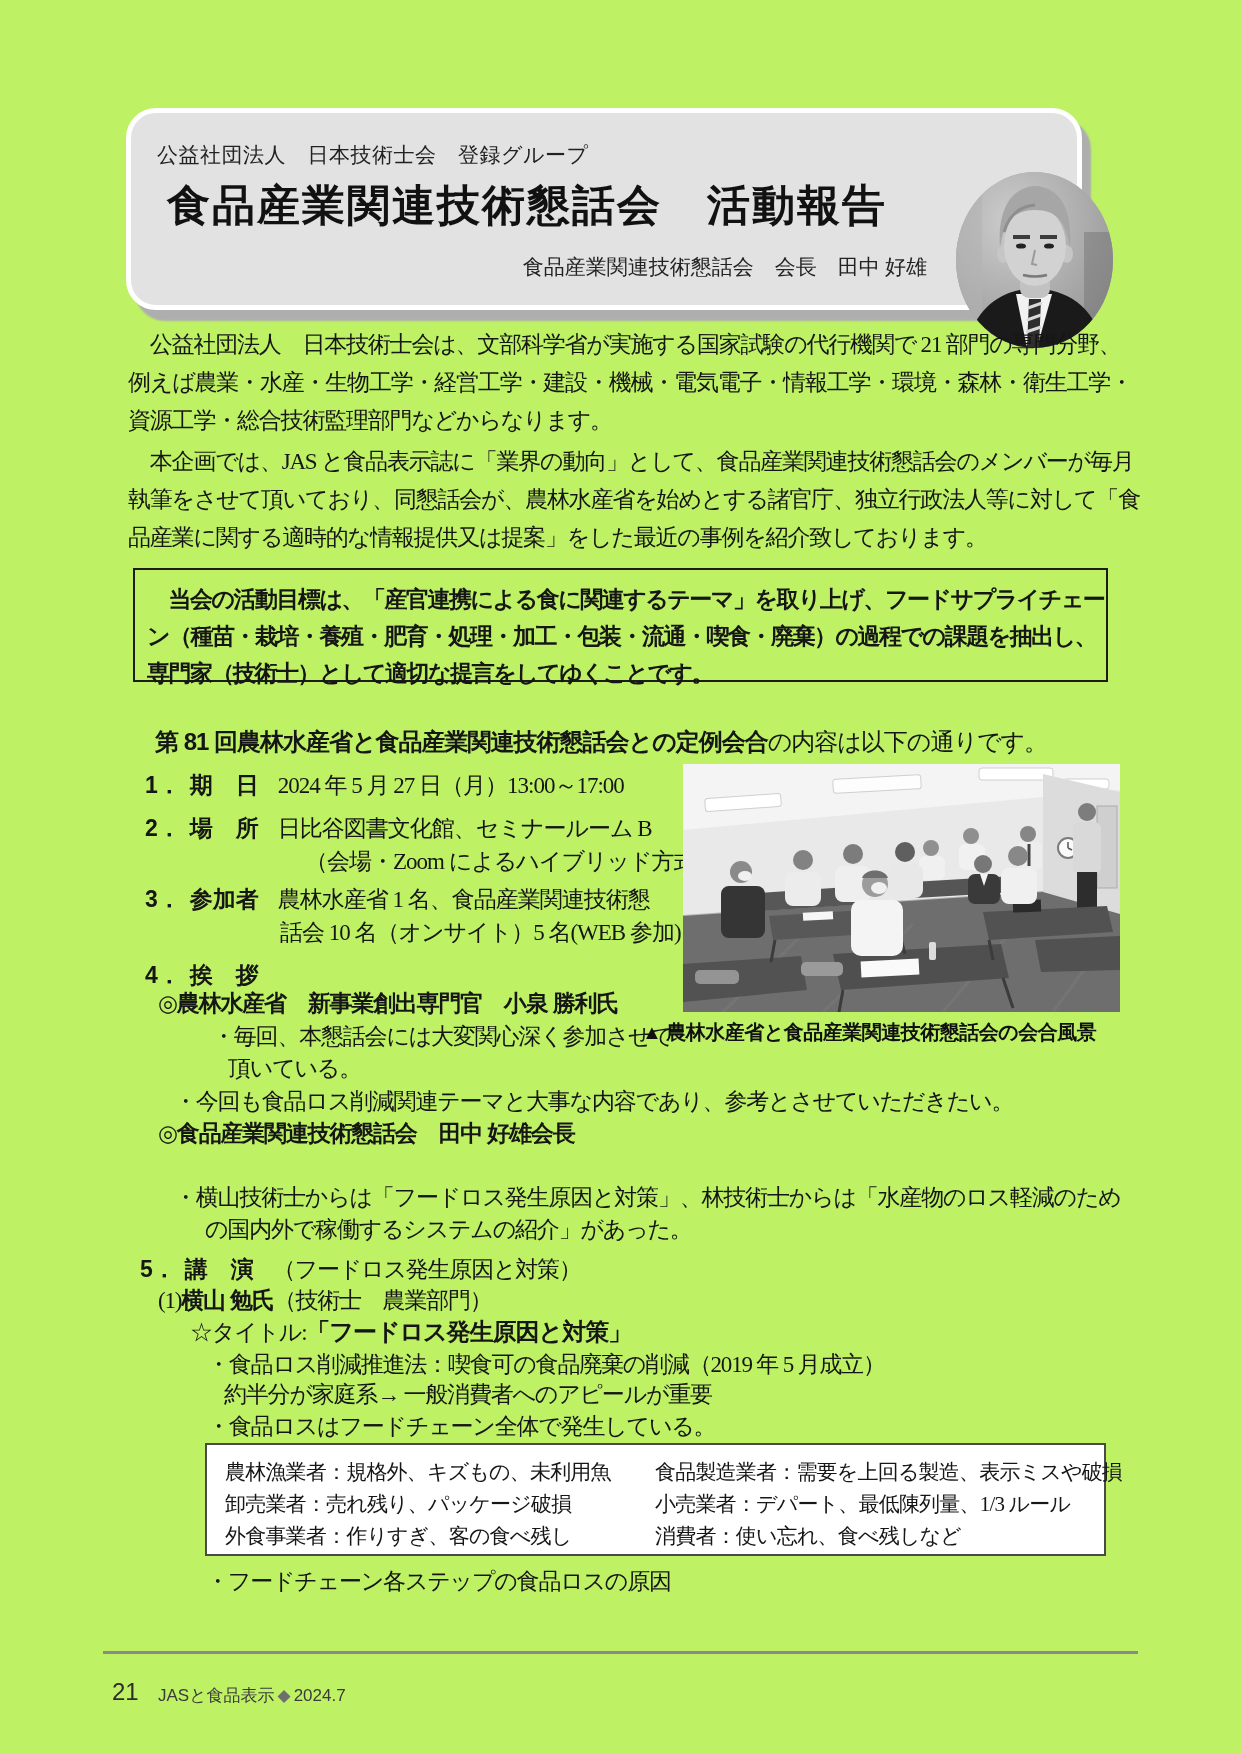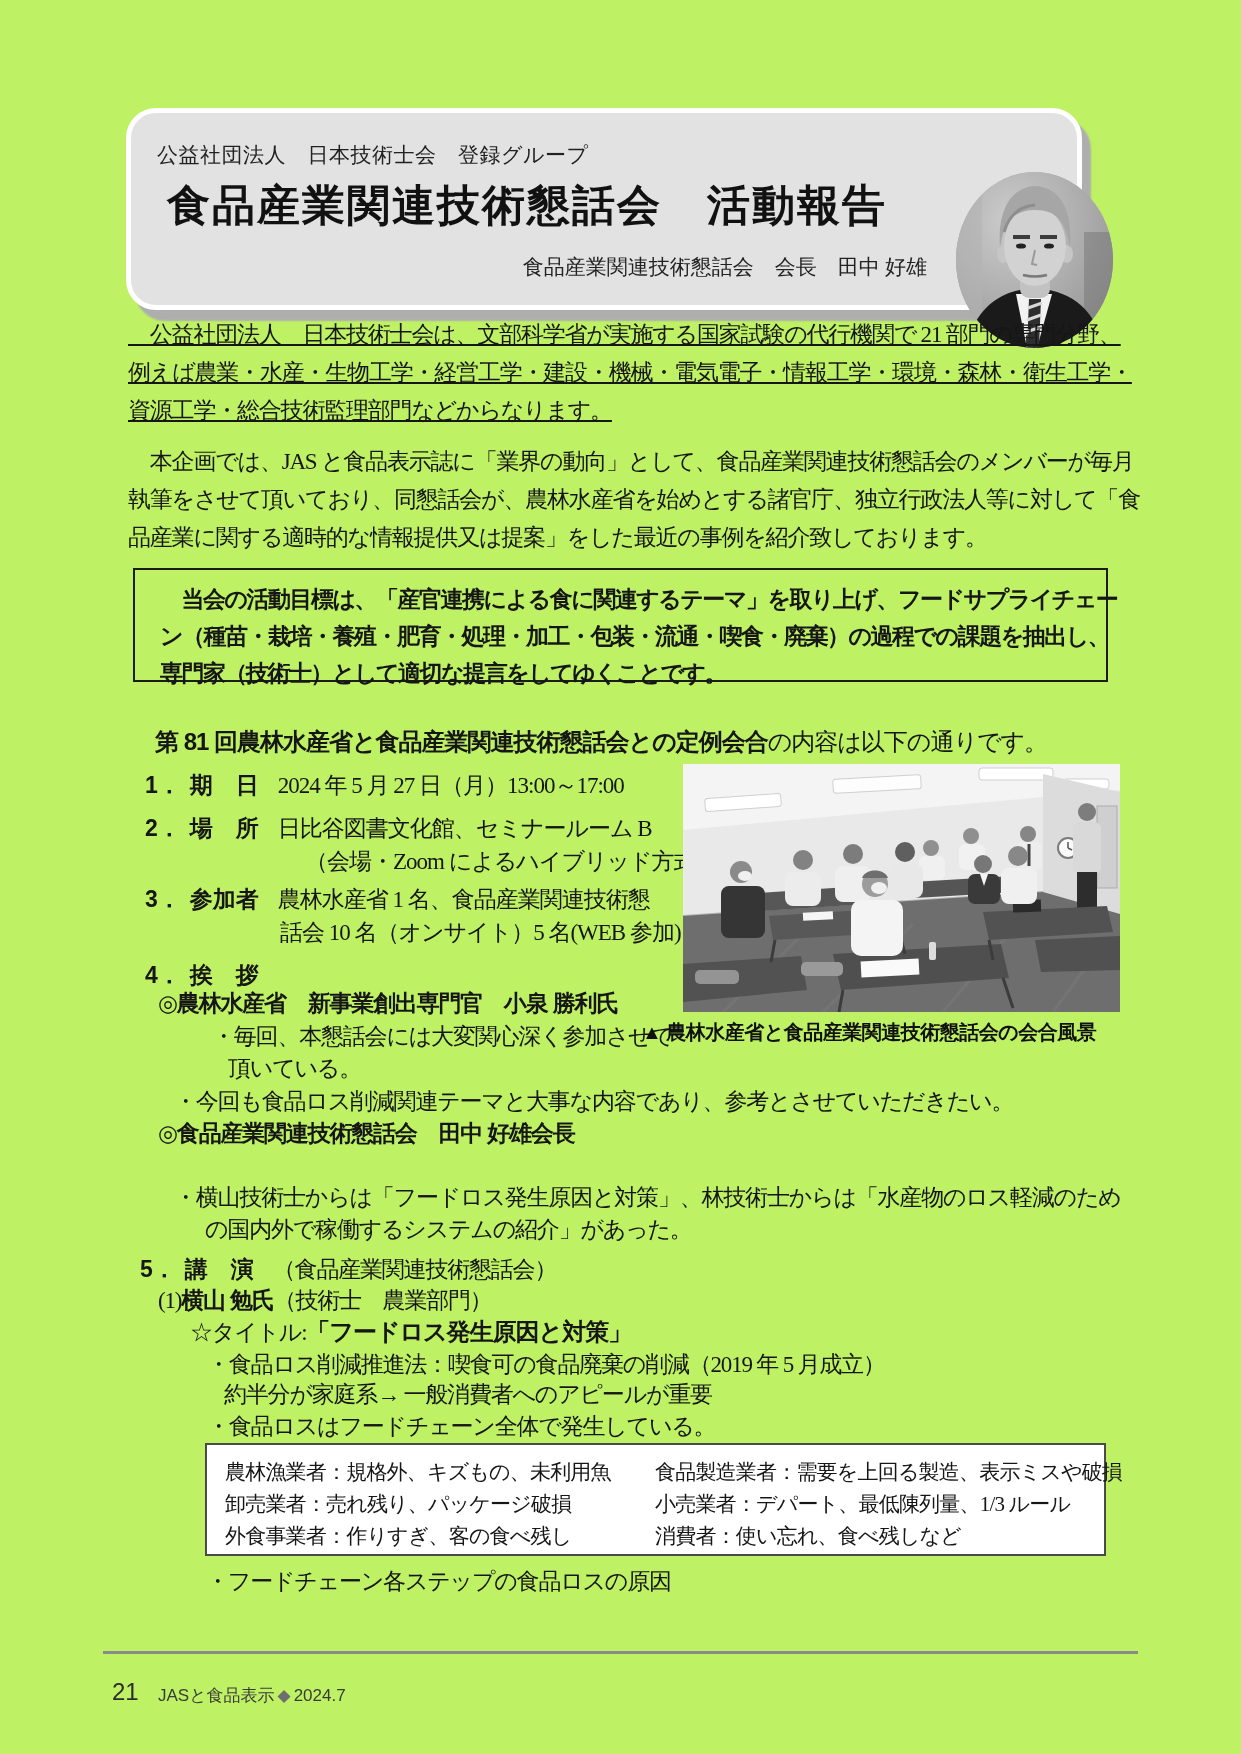--- a/index.html
+++ b/index.html
@@ -30,21 +30,21 @@
   .portrait svg { display:block; width:100%; height:100%; }
 
   
   .para-line { line-height:38px; }
 
   
   .goal-box {
     position:absolute; left:133px; top:568px; width:971px; height:99px;
     border:2px solid #1c1c1c; padding-top:11px;
   }
-  .goal-line { font-size:23px; letter-spacing:-1.5px; line-height:37px; padding-left:25px; white-space:nowrap; }
+  .goal-line { font-size:23px; letter-spacing:-1.5px; line-height:37px; padding-left:12px; white-space:nowrap; }
 
   
   .agenda-no    { margin-right:9px;  font-size:23px; }
   .agenda-label { margin-right:19px; font-size:23px; }
   .agenda-val   { font-size:23px; letter-spacing:-1px; }
 
   
   .loss-box {
     position:absolute; left:205px; top:1443px; width:897px; height:109px;
     border:2px solid #4a4a4a; background:#fff;
@@ -103,21 +103,21 @@
       <path d="M48,60 C54,40 66,34 79,33" stroke="#8e8e8e" stroke-width="3" fill="none"></path>
       <rect x="57" y="63" width="17" height="4" fill="#3c3c3c"></rect>
       <rect x="84" y="63" width="17" height="4" fill="#3c3c3c"></rect>
       <ellipse cx="65" cy="74" rx="5" ry="2.6" fill="#222222"></ellipse>
       <ellipse cx="93" cy="74" rx="5" ry="2.6" fill="#222222"></ellipse>
       <path d="M79,78 L76,92 L81,93" stroke="#9a9a9a" stroke-width="2" fill="none"></path>
       <path d="M67,103 Q79,106 91,103" stroke="#7a7a7a" stroke-width="2.5" fill="none"></path>
     </svg>
   </div>
 
-  <div class="abs" style="left:128px; top:316px;text-decoration:underline;">
+  <div class="abs" style="left:128px; top:326px;">
     <div class="para-line mincho t23">　公益社団法人　日本技術士会は、文部科学省が実施する国家試験の代行機関で 21 部門の専門分野、</div>
     <div class="para-line mincho t23">例えば農業・水産・生物工学・経営工学・建設・機械・電気電子・情報工学・環境・森林・衛生工学・</div>
     <div class="para-line mincho t23">資源工学・総合技術監理部門などからなります。</div>
   </div>
   <div class="abs" style="left:128px; top:443px;">
     <div class="para-line mincho t23">　本企画では、JAS と食品表示誌に「業界の動向」として、食品産業関連技術懇話会のメンバーが毎月</div>
     <div class="para-line mincho t23">執筆をさせて頂いており、同懇話会が、農林水産省を始めとする諸官庁、独立行政法人等に対して「食</div>
     <div class="para-line mincho t23">品産業に関する適時的な情報提供又は提案」をした最近の事例を紹介致しております。</div>
   </div>
 
@@ -148,21 +148,21 @@
 
   <div class="abs gothic t23" style="left:158px; top:988px;">◎農林水産省　新事業創出専門官　小泉 勝利氏</div>
   <div class="abs mincho t23" style="left:212px; top:1021px;">・毎回、本懇話会には大変関心深く参加させて</div>
   <div class="abs mincho t23" style="left:228px; top:1053px;">頂いている。</div>
   <div class="abs mincho t23" style="left:174px; top:1086px;">・今回も食品ロス削減関連テーマと大事な内容であり、参考とさせていただきたい。</div>
   <div class="abs gothic t23" style="left:158px; top:1118px;">◎食品産業関連技術懇話会　田中 好雄会長</div>
   <div class="abs mincho t23" style="left:174px; top:1182px;">・横山技術士からは「フードロス発生原因と対策」、林技術士からは「水産物のロス軽減のため</div>
   <div class="abs mincho t23" style="left:205px; top:1214px;">の国内外で稼働するシステムの紹介」があった。</div>
 
   <div class="abs" style="left:140px; top:1254px;">
-    <span class="gothic agenda-no">5．</span><span class="gothic agenda-label">講　演</span><span class="mincho t23">（食品産業関連技術懇話会）</span>
+    <span class="gothic agenda-no">5．</span><span class="gothic agenda-label">講　演</span><span class="mincho t23">（フードロス発生原因と対策）</span>
   </div>
   <div class="abs" style="left:158px; top:1285px;">
     <span class="mincho t23">(1)</span><span class="gothic t23">横山 勉氏</span><span class="mincho t23">（技術士　農業部門）</span>
   </div>
   <div class="abs" style="left:190px; top:1316px;">
     <span class="mincho t23">☆タイトル:</span><span class="gothic t24">「フードロス発生原因と対策」</span>
   </div>
   <div class="abs mincho t23" style="left:207px; top:1349px;">・食品ロス削減推進法：喫食可の食品廃棄の削減（2019 年 5 月成立）</div>
   <div class="abs mincho t23" style="left:224px; top:1379px;">約半分が家庭系→ 一般消費者へのアピールが重要</div>
   <div class="abs mincho t23" style="left:207px; top:1411px;">・食品ロスはフードチェーン全体で発生している。</div>

